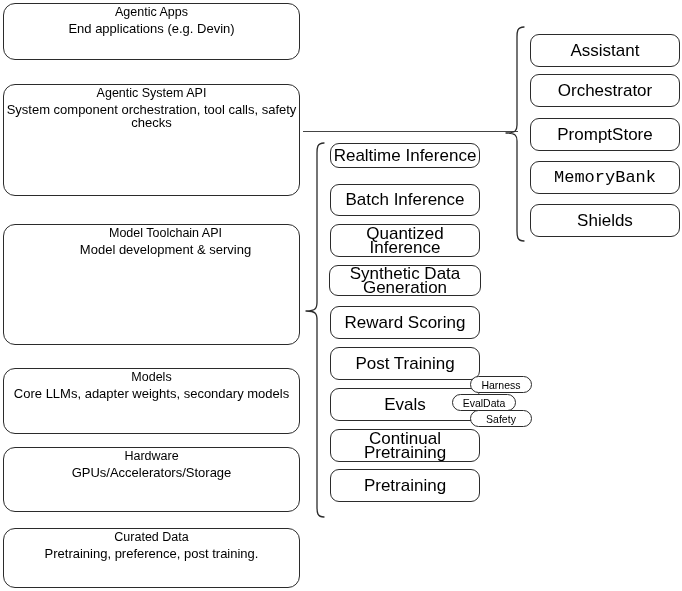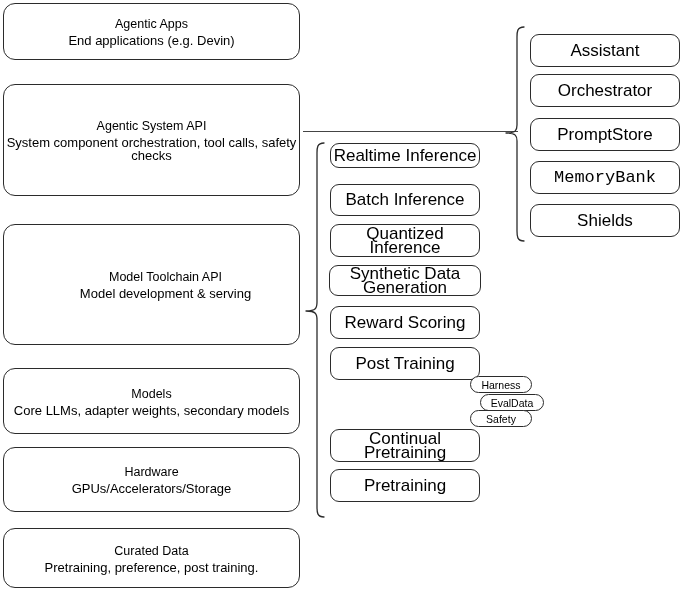--- a/index.html
+++ b/index.html
@@ -22,21 +22,20 @@
   
   .layer-box {
     position: absolute;
     box-sizing: border-box;
     border: 1.3px solid #2b2b2b;
     border-radius: 12px;
     background: #ffffff;
     display: flex;
     flex-direction: column;
     align-items: center;
-    justify-content: center;
     text-align: center;
   }
   .layer-title {
     font-size: 12.5px;
     line-height: 16px;
     color: #000;
   }
   .layer-sub {
     font-size: 13px;
     line-height: 13px;
@@ -149,28 +148,29 @@
   <div class="item-box" style="left:330px; top:184px; width:150px; height:32px;">Batch Inference</div>
 
   <div class="item-box" style="left:330px; top:224px; width:150px; height:33px;">Quantized Inference</div>
 
   <div class="item-box" style="left:329px; top:265px; width:152px; height:31px;">Synthetic Data Generation</div>
 
   <div class="item-box" style="left:330px; top:306px; width:150px; height:33px;">Reward Scoring</div>
 
   <div class="item-box" style="left:330px; top:347px; width:150px; height:33px;">Post Training</div>
 
+  <div class="item-box" style="left:330px; top:388px; width:150px; height:33px;">Evals</div>
 
   <div class="item-box" style="left:330px; top:429px; width:150px; height:33px;">Continual Pretraining</div>
 
   <div class="item-box" style="left:330px; top:469px; width:150px; height:33px;">Pretraining</div>
 
   <div class="tag-pill" style="left:470px; top:376px; width:62px; height:17px;">Harness</div>
 
-  <div class="tag-pill" style="left:480px; top:394px; width:64px; height:17px;">EvalData</div>
+  <div class="tag-pill" style="left:452px; top:394px; width:64px; height:17px;">EvalData</div>
 
   <div class="tag-pill" style="left:470px; top:410px; width:62px; height:17px;">Safety</div>
 
   <svg class="brace" style="left:504px; top:26px;" width="22" height="216" viewBox="0 0 22 216">
     <path d="M 20 1
              C 13 1, 13 6, 13 11
              L 13 99
              C 13 104, 12 107, 2 107
              C 12 107, 13 110, 13 115
              L 13 205

